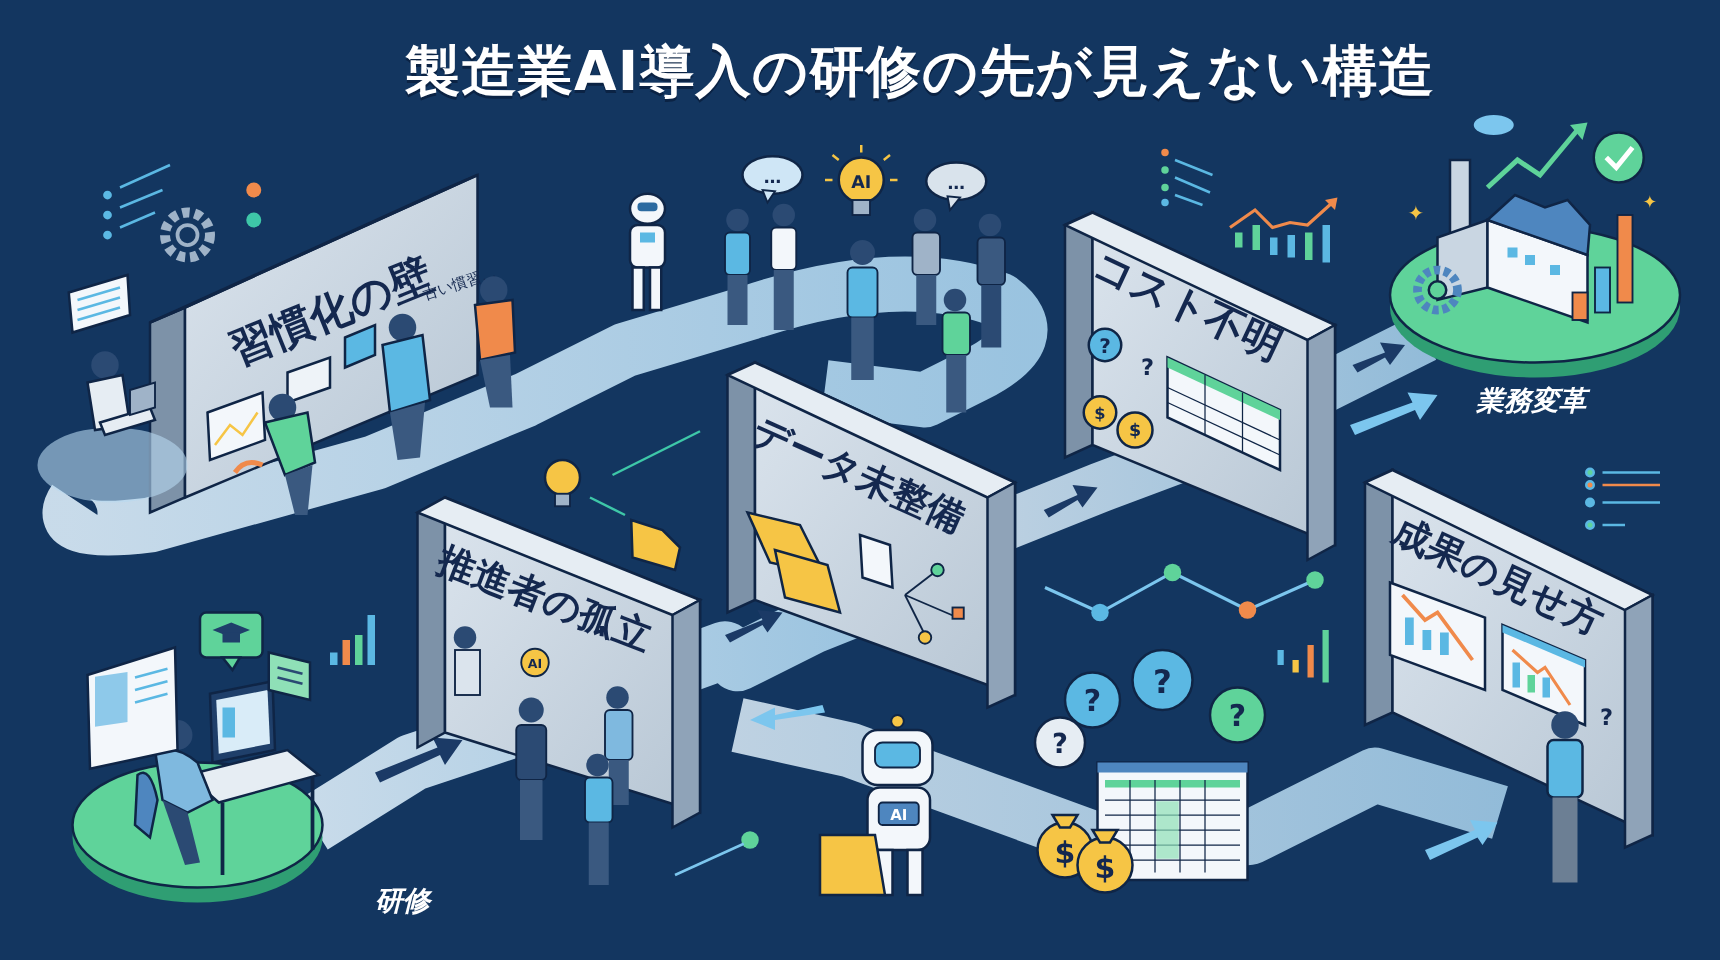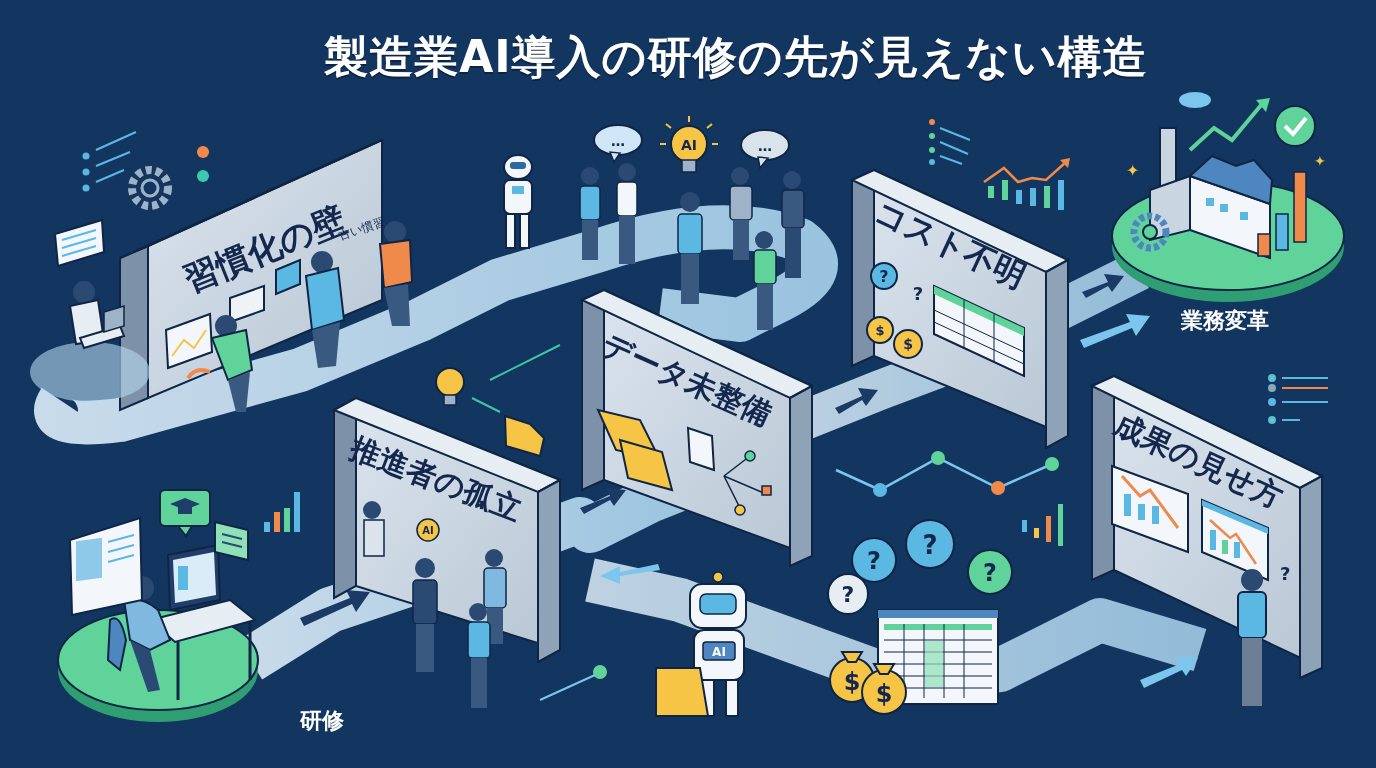--- a/index.html
+++ b/index.html
@@ -1,19 +1,19 @@
 <!DOCTYPE html>
 <html><head>
 <meta charset="utf-8">
 <style>
   html, body { margin: 0; padding: 0; }
   body { width: 1376px; height: 768px; overflow: hidden; background: #133660; font-family: "DejaVu Sans", sans-serif; position: relative; }
   .canvas { position: absolute; inset: 0; }
   .title { position: absolute; left: 0; top: 28px; width: 1376px; text-align: center; color: #ffffff; font-weight: bold; font-size: 44px; letter-spacing: 1px; text-shadow: 0 2px 0 #0b2344; margin-left: 48px; }
-  .label { position: absolute; color: #ffffff; font-weight: bold; font-size: 22px; }
+  .label { position: absolute; color: #ffffff; font-weight: bold; font-size: 22px; font-style: italic; }
   .wall-text { font-family: "DejaVu Sans", sans-serif; font-weight: bold; fill: #14284f; }
   svg text { font-family: "DejaVu Sans", sans-serif; }
 </style>
 </head>
 <body>
 
 <svg class="canvas" width="1376" height="768" viewBox="0 0 1376 768" xmlns="http://www.w3.org/2000/svg">
   <defs>
     <linearGradient id="pathGrad" x1="0" y1="0" x2="1" y2="0">
       <stop offset="0" stop-color="#dcedf9"></stop>

